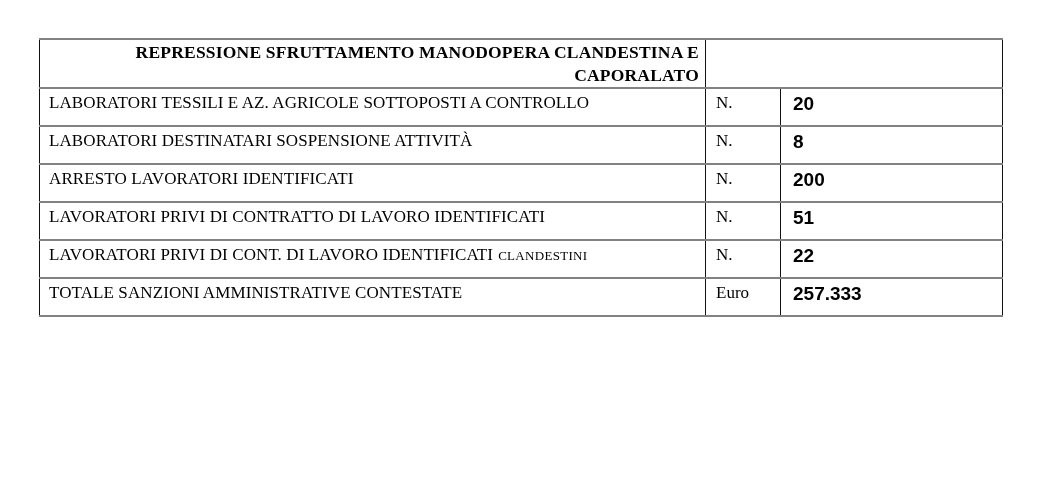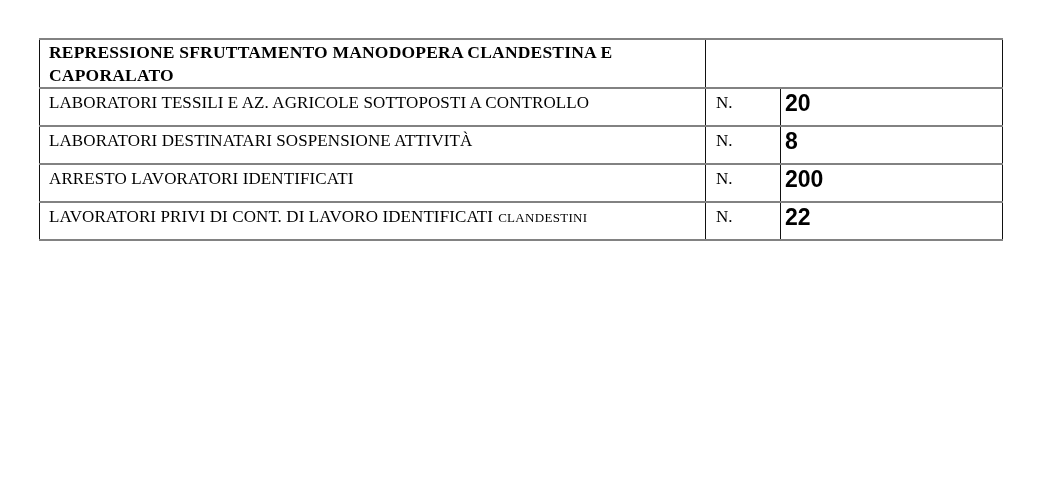--- a/index.html
+++ b/index.html
@@ -37,44 +37,45 @@
   col.c-unit  { width: 75px;  }
   col.c-value { width: 222px; }
 
   td.header-cell {
     height: 44px;
     padding: 1px 6px 0 9px;
     font-weight: 700;
     font-size: 17.5px;
     line-height: 23px;
     letter-spacing: 0.2px;
+    text-align: right;
   }
   td.header-empty {
     height: 44px;
   }
   td.label-cell {
     height: 32px;
     padding: 3px 18px 0 9px;
     font-size: 17px;
     line-height: 21px;
     white-space: nowrap;
     letter-spacing: 0.1px;
   }
   td.unit-cell {
     height: 32px;
     padding: 3px 2px 0 10px;
     font-size: 17px;
     line-height: 21px;
   }
   td.value-cell {
     height: 32px;
-    padding: 4px 2px 0 4px;
+    padding: 4px 2px 0 12px;
     font-family: "Liberation Sans", sans-serif;
     font-weight: 700;
-    font-size: 23px;
+    font-size: 19px;
     line-height: 21px;
   }
   span.label-suffix {
     font-size: 13px;
     margin-left: 5px;
     letter-spacing: 0.3px;
   }
 </style>
 </head>
 <body>
@@ -103,24 +104,34 @@
         <td class="unit-cell">N.</td>
         <td class="value-cell">8</td>
       </tr>
 
       <tr>
         <td class="label-cell"><span>ARRESTO LAVORATORI IDENTIFICATI</span><span class="label-suffix"></span></td>
         <td class="unit-cell">N.</td>
         <td class="value-cell">200</td>
       </tr>
 
+      <tr>
+        <td class="label-cell"><span>LAVORATORI PRIVI DI CONTRATTO DI LAVORO IDENTIFICATI</span><span class="label-suffix"></span></td>
+        <td class="unit-cell">N.</td>
+        <td class="value-cell">51</td>
+      </tr>
 
       <tr>
         <td class="label-cell"><span>LAVORATORI PRIVI DI CONT. DI LAVORO IDENTIFICATI</span><span class="label-suffix">CLANDESTINI</span></td>
         <td class="unit-cell">N.</td>
         <td class="value-cell">22</td>
       </tr>
 
+      <tr>
+        <td class="label-cell"><span>TOTALE SANZIONI AMMINISTRATIVE CONTESTATE</span><span class="label-suffix"></span></td>
+        <td class="unit-cell">Euro</td>
+        <td class="value-cell">257.333</td>
+      </tr>
 
 
     </tbody>
   </table>
 </div>
 
 </body></html>

